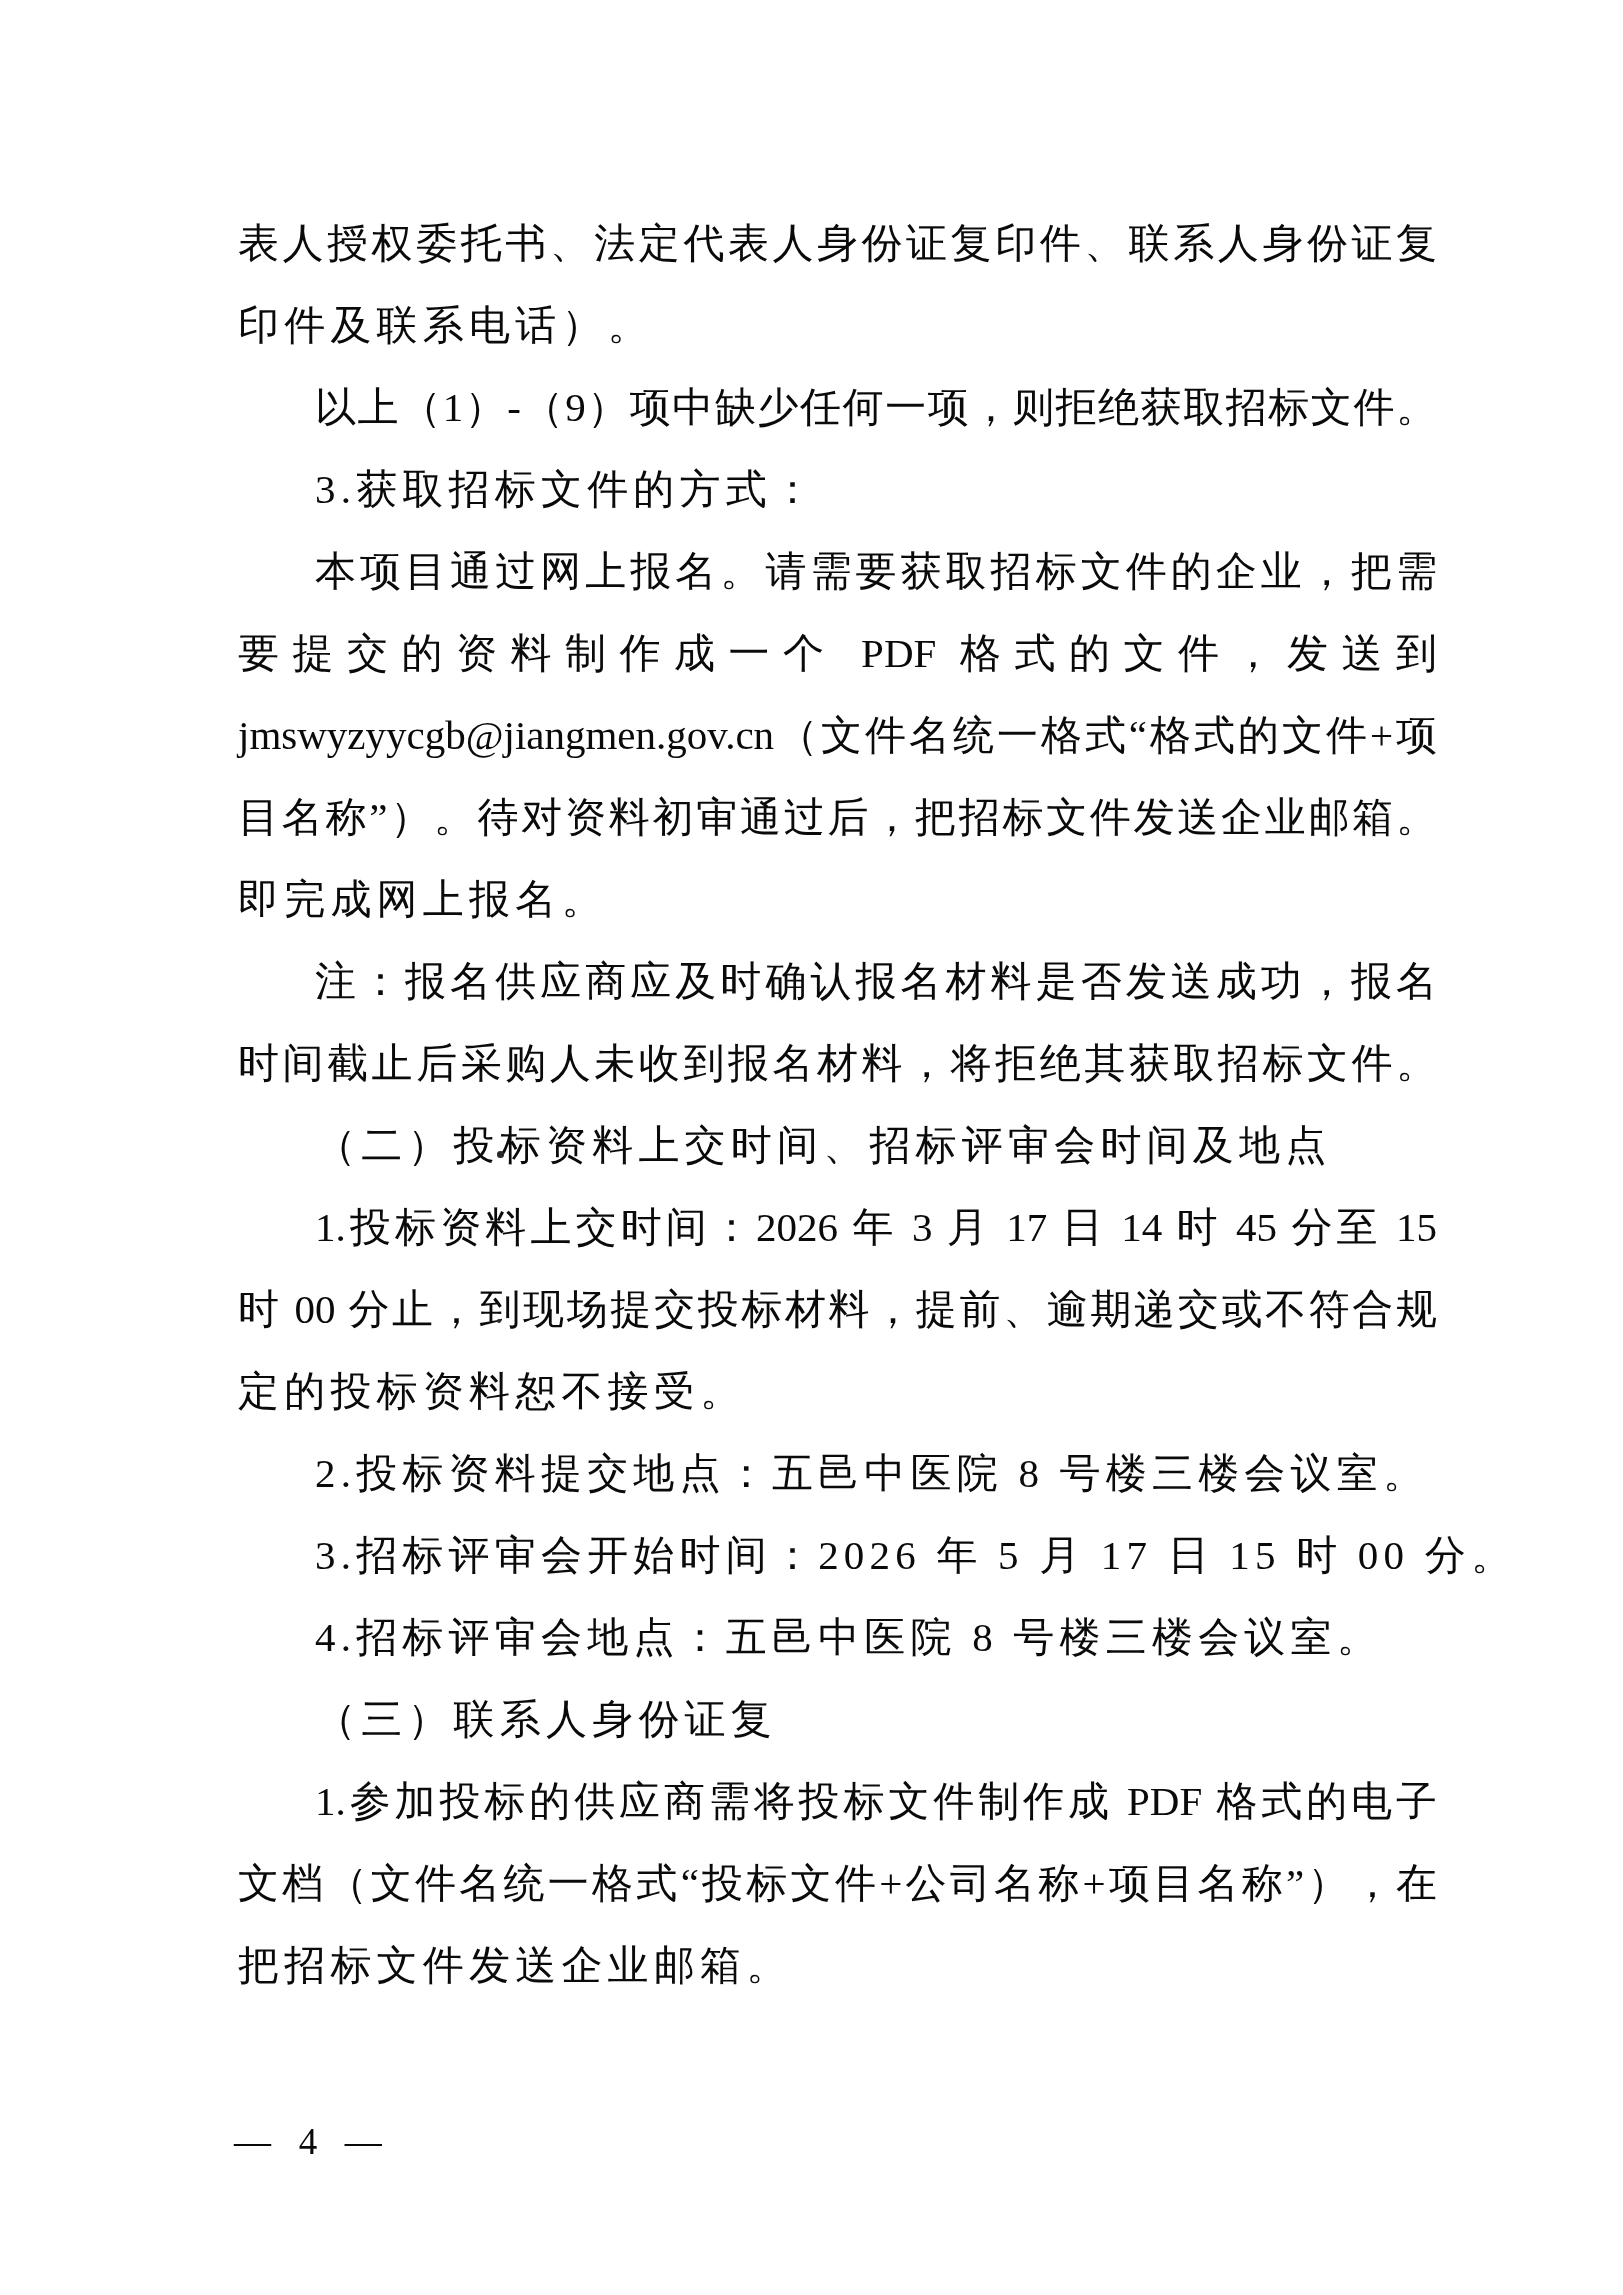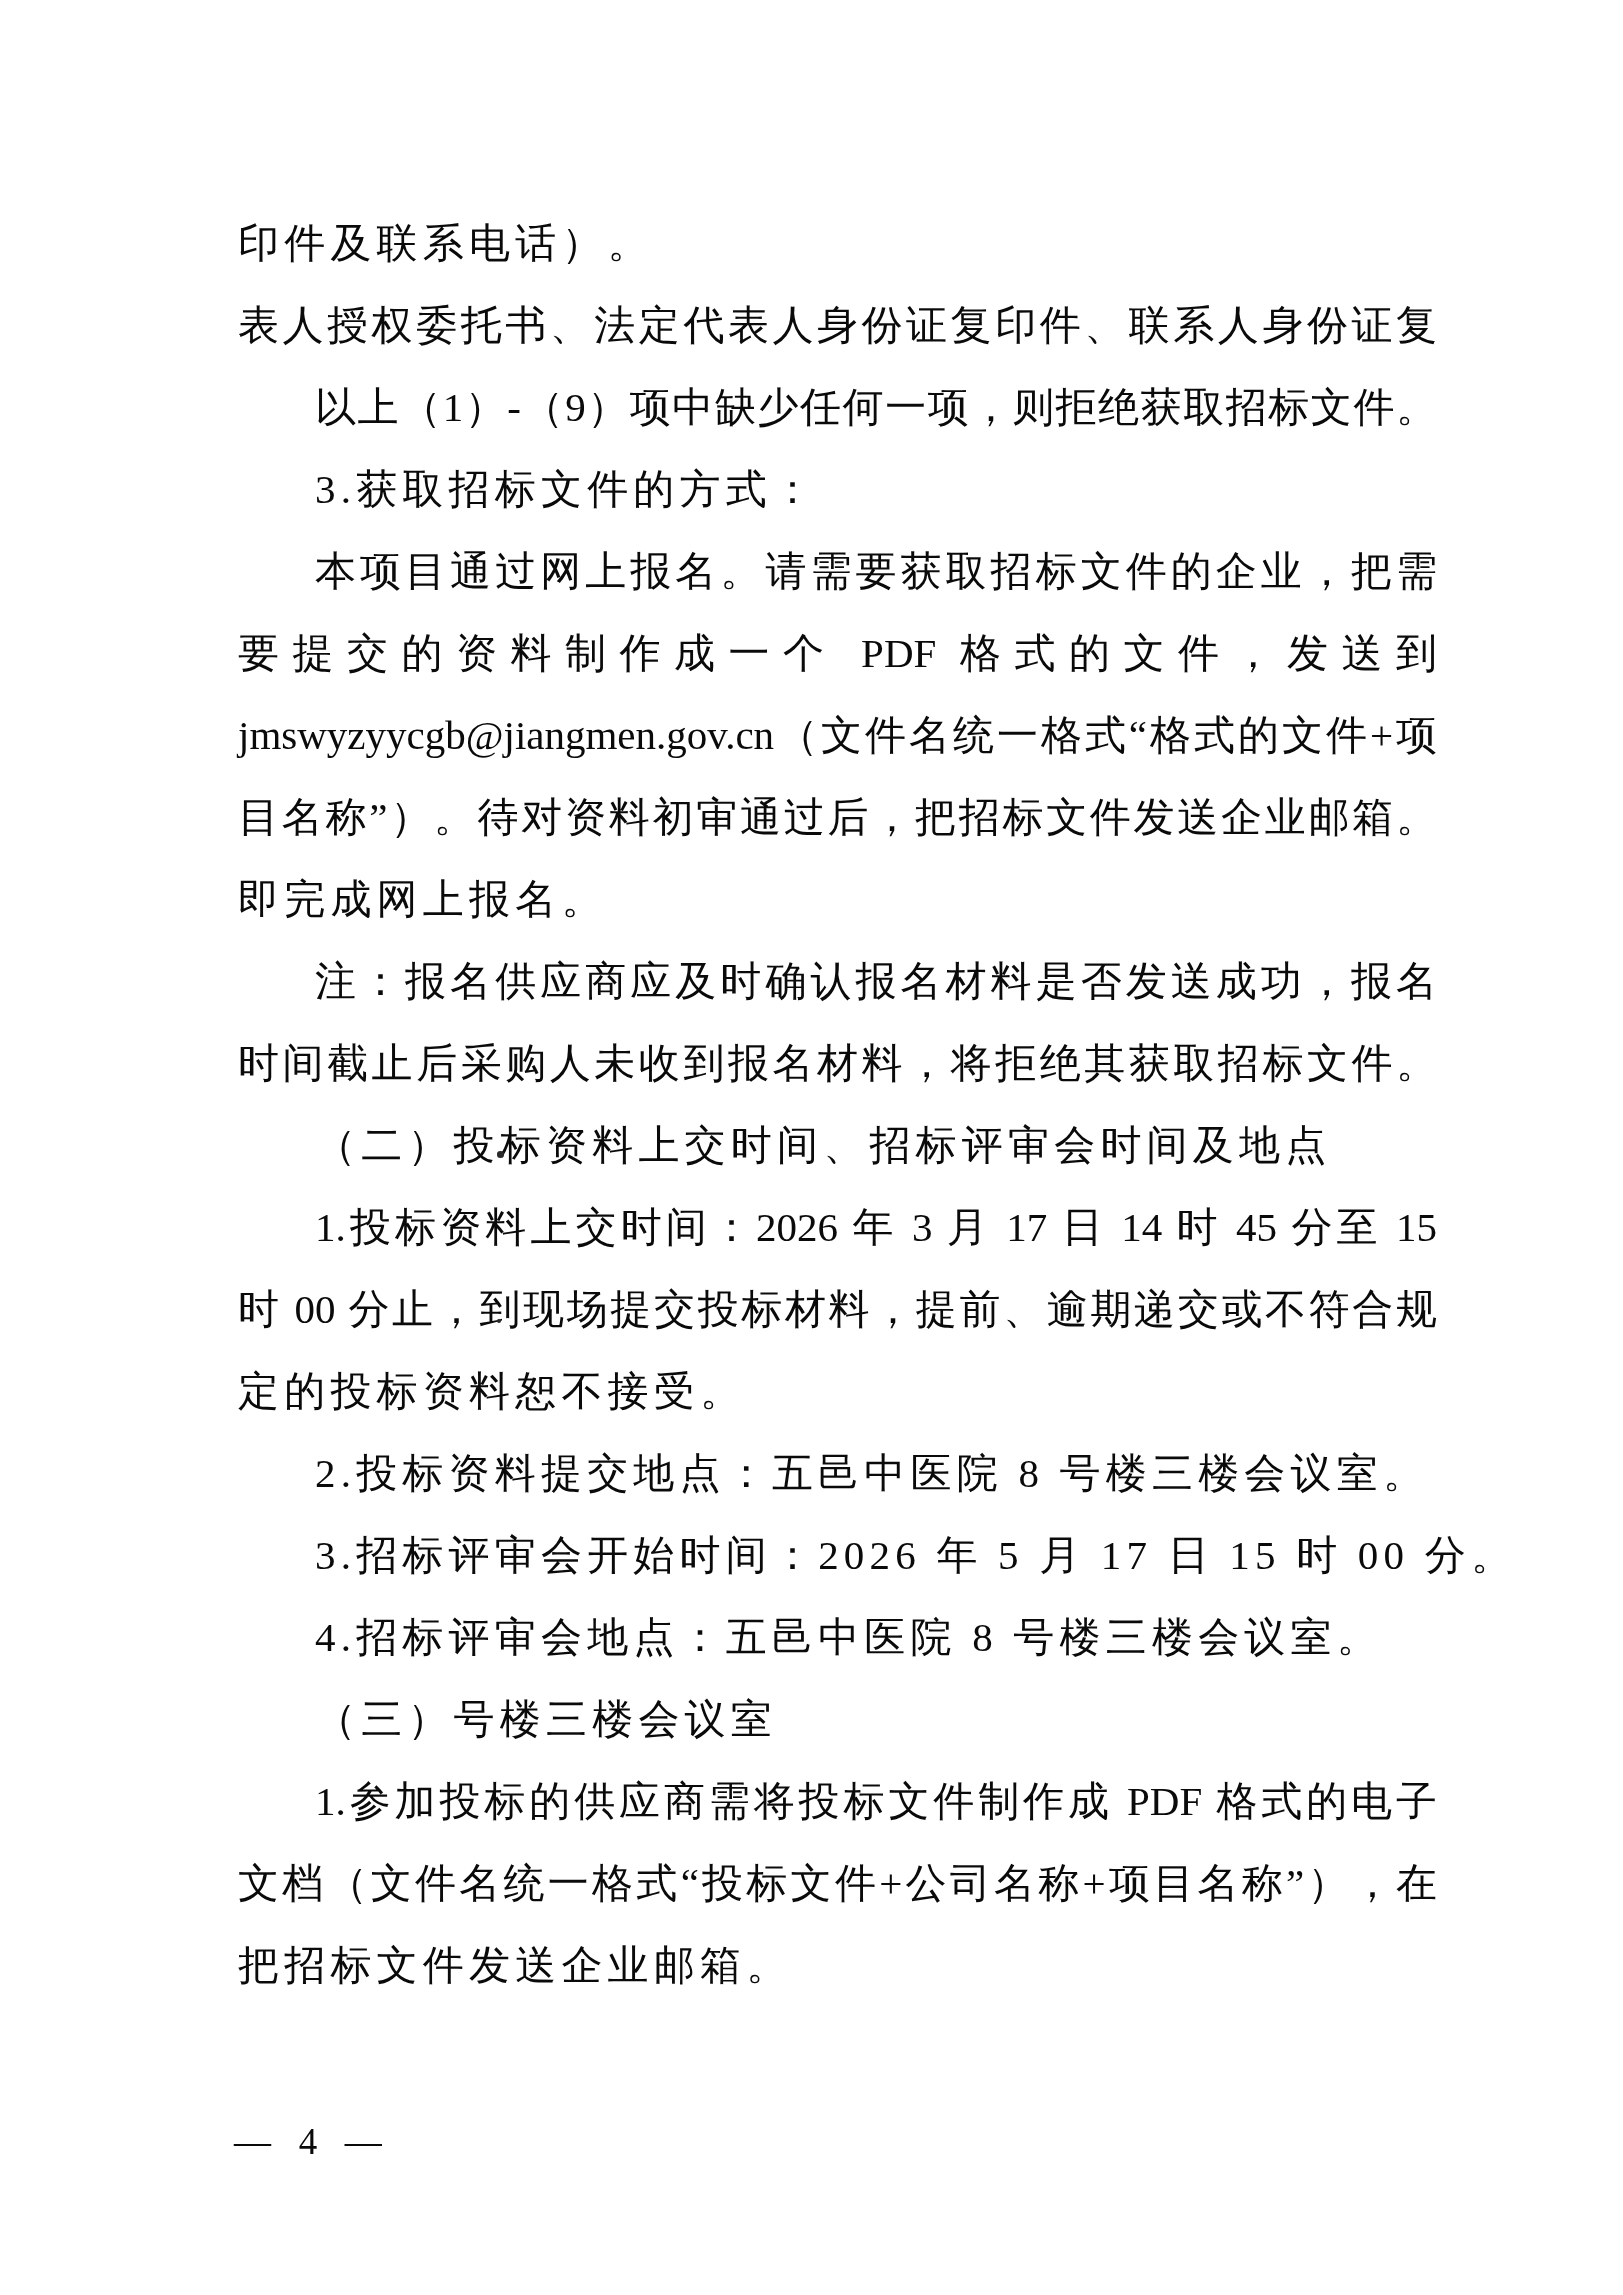--- a/index.html
+++ b/index.html
@@ -57,39 +57,39 @@
     line-height: 39px;
     letter-spacing: 9.2px;
     white-space: nowrap;
   }
 </style>
 </head>
 <body>
 
 <div class="page">
   <div class="content" id="doc-body">
+      <div class="line justify">表人授权委托书、法定代表人身份证复印件、联系人身份证复</div>
       <div class="line">印件及联系电话）。</div>
-      <div class="line justify">表人授权委托书、法定代表人身份证复印件、联系人身份证复</div>
       <div class="line justify indent">以上（1）-（9）项中缺少任何一项，则拒绝获取招标文件。</div>
       <div class="line indent">3.获取招标文件的方式：</div>
       <div class="line justify indent">本项目通过网上报名。请需要获取招标文件的企业，把需</div>
       <div class="line justify">要提交的资料制作成一个 PDF 格式的文件，发送到</div>
       <div class="line justify">jmswyzyycgb@jiangmen.gov.cn（文件名统一格式“格式的文件+项</div>
       <div class="line justify">目名称”）。待对资料初审通过后，把招标文件发送企业邮箱。</div>
       <div class="line">即完成网上报名。</div>
       <div class="line justify indent">注：报名供应商应及时确认报名材料是否发送成功，报名</div>
       <div class="line justify">时间截止后采购人未收到报名材料，将拒绝其获取招标文件。</div>
       <div class="line indent bold">（二）投标资料上交时间、招标评审会时间及地点</div>
       <div class="line justify indent">1.投标资料上交时间：2026 年 3 月 17 日 14 时 45 分至 15</div>
       <div class="line justify">时 00 分止，到现场提交投标材料，提前、逾期递交或不符合规</div>
       <div class="line">定的投标资料恕不接受。</div>
       <div class="line indent">2.投标资料提交地点：五邑中医院 8 号楼三楼会议室。</div>
       <div class="line indent">3.招标评审会开始时间：2026 年 5 月 17 日 15 时 00 分。</div>
       <div class="line indent">4.招标评审会地点：五邑中医院 8 号楼三楼会议室。</div>
-      <div class="line indent bold">（三）号楼三楼会议室</div>
+      <div class="line indent bold">（三）联系人身份证复</div>
       <div class="line justify indent">1.参加投标的供应商需将投标文件制作成 PDF 格式的电子</div>
       <div class="line justify">文档（文件名统一格式“投标文件+公司名称+项目名称”），在</div>
       <div class="line">把招标文件发送企业邮箱。</div>
     </div>
 
   <div class="speck speck-1"></div>
   <div class="speck speck-2"></div>
 
   <div class="footer">— 4 —</div>
 </div>

